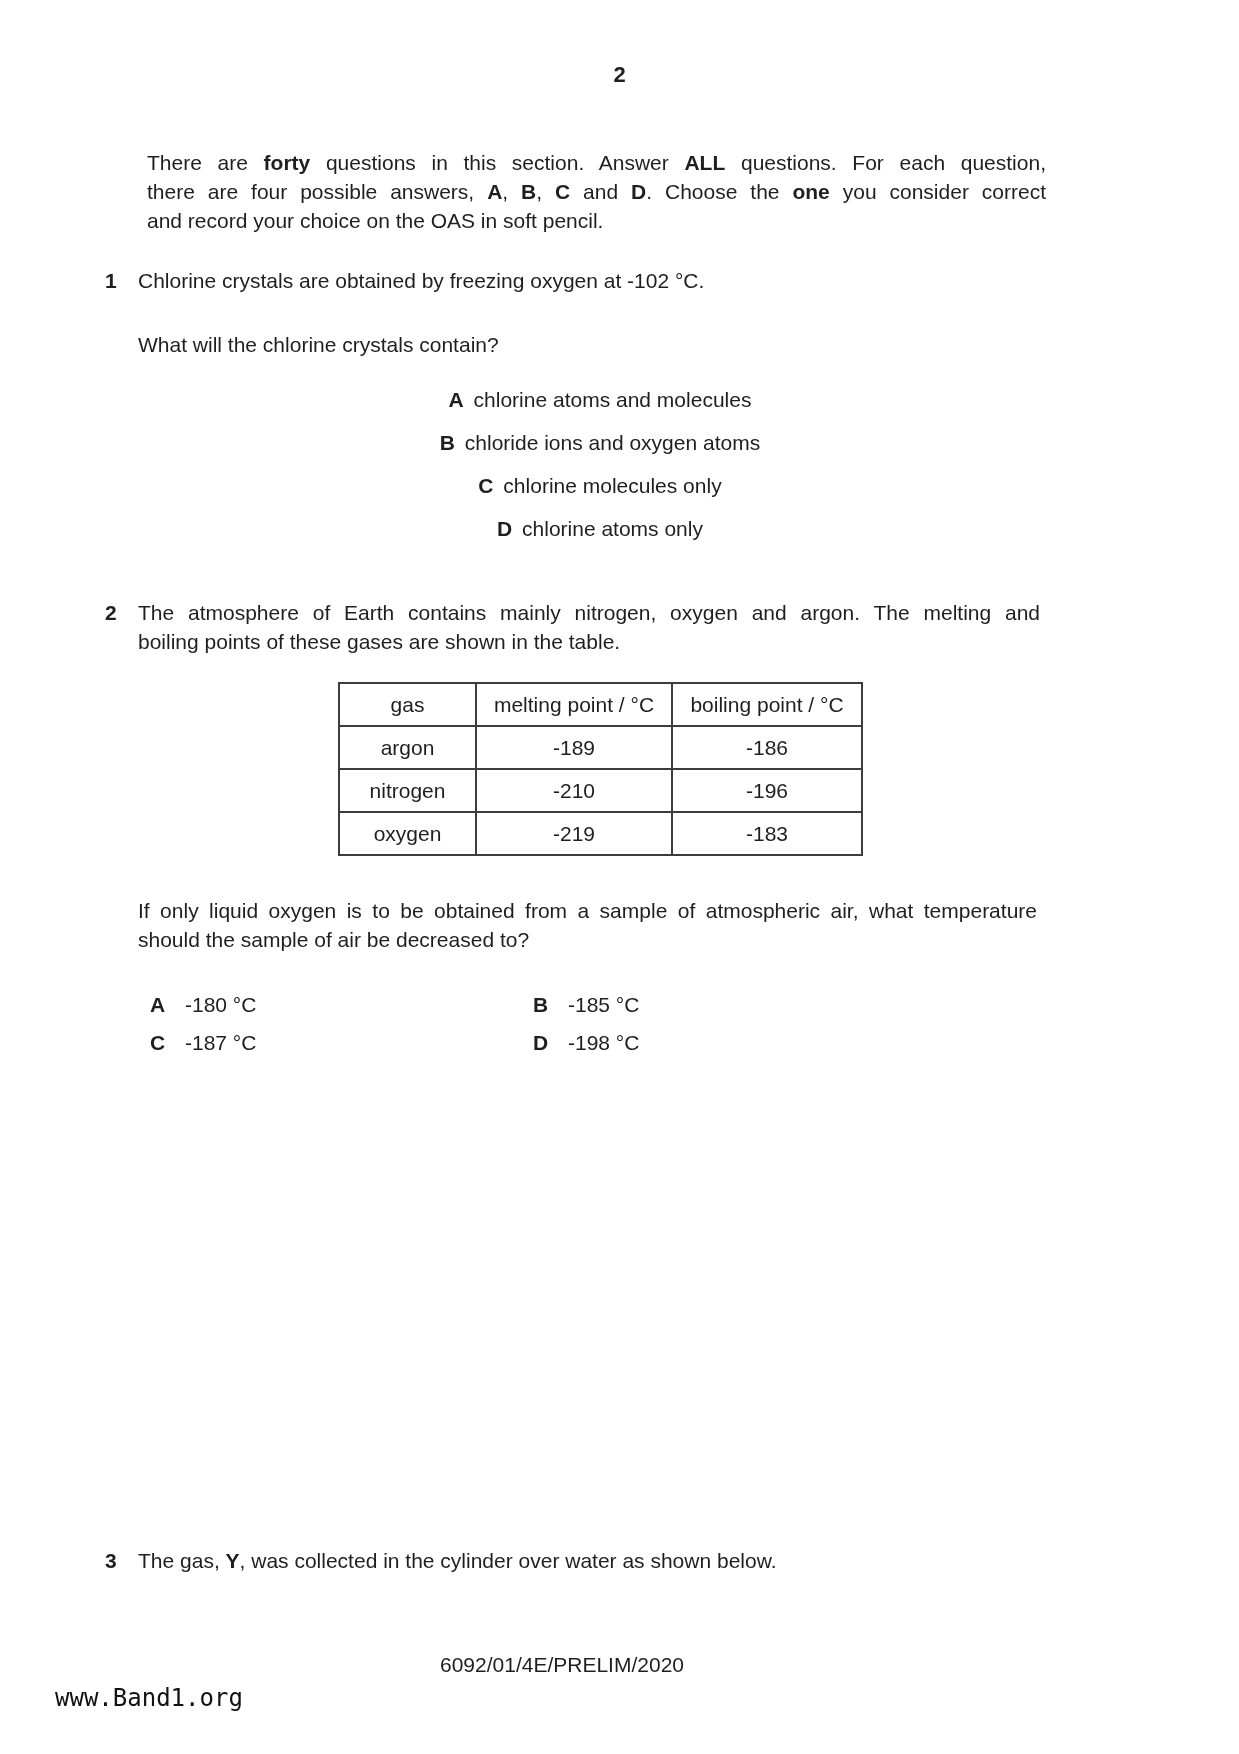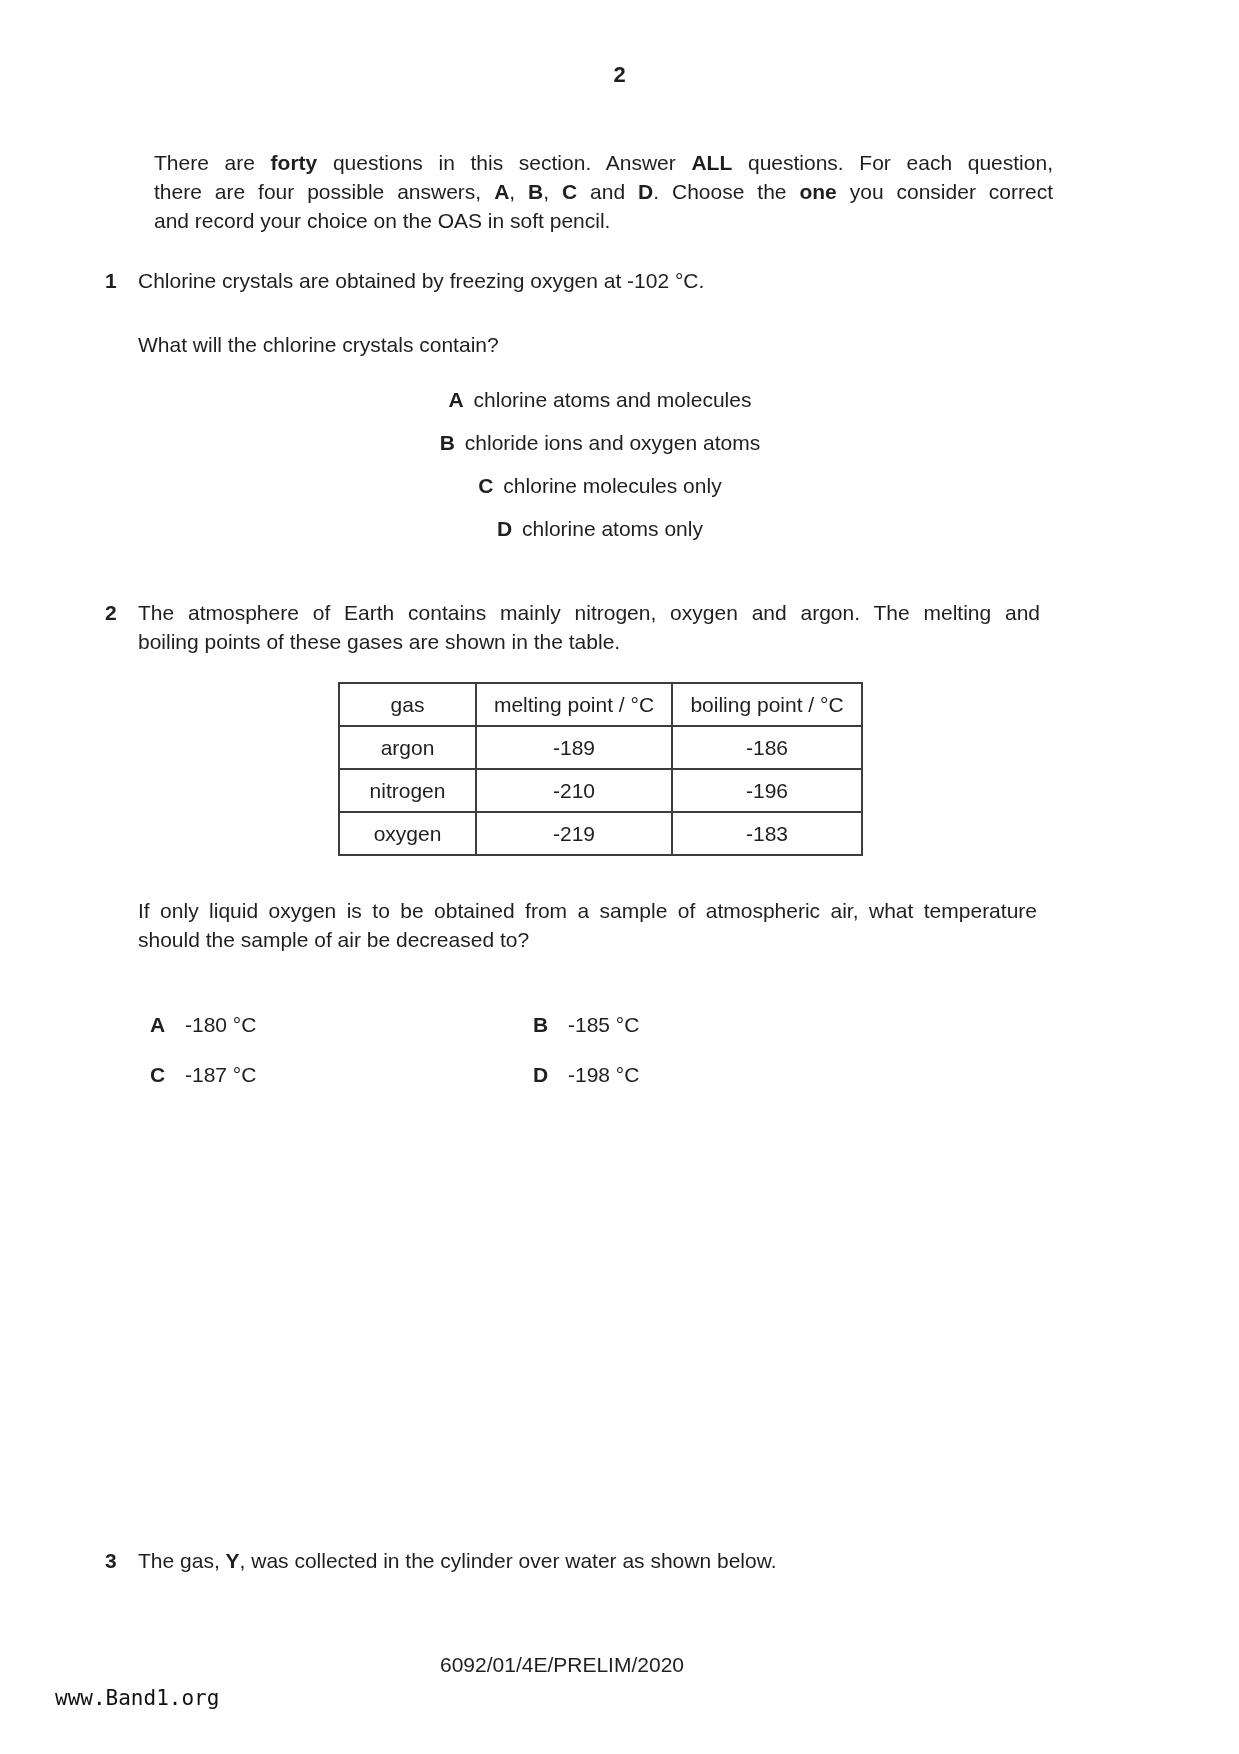--- a/index.html
+++ b/index.html
@@ -9,21 +9,21 @@
     background:#ffffff;
     font-family:"Liberation Sans",sans-serif;
     font-size:21px;line-height:29px;
     color:#1f1f1f;
     overflow:hidden;
   }
   .b{font-weight:bold;}
   .jline{text-align:justify;text-align-last:justify;}
   .abs{position:absolute;}
   .page-num{top:60px;left:0;width:100%;text-align:center;font-weight:bold;font-size:22px;}
-  .instructions{top:148px;left:154px;width:899px;}
+  .instructions{top:148px;left:147px;width:899px;}
   .qblock{left:105px;width:935px;}
   .q1{top:266px;}
   .q2{top:598px;}
   .q3{top:1546px;}
   .qrow{display:flex;align-items:flex-start;}
   .qnum{flex:0 0 33px;font-weight:bold;}
   .qstem{flex:1 1 auto;width:899px;}
   .subq{margin-top:35px;padding-left:33px;}
   .opts1{margin-top:26px;padding-left:45px;}
   .opt{margin-bottom:14px;text-align:center;}
@@ -33,23 +33,23 @@
   table.gases th,table.gases td{
     border:2px solid #3d3d3d;
     font-weight:normal;font-size:21px;
     text-align:center;vertical-align:middle;
     height:41px;padding:0 14px;
   }
   .col-gas{width:107px;}
   .col-mp{width:166px;}
   .col-bp{width:160px;border-radius:13px;}
   .q2-question{margin-top:40px;padding-left:33px;width:899px;}
-  .opts2{display:grid;grid-template-columns:383px auto;row-gap:21px;margin-top:56px;padding-left:45px;}
+  .opts2{display:grid;grid-template-columns:383px auto;row-gap:9px;margin-top:36px;padding-left:45px;}
   .footer-code{top:1650px;left:440px;}
-  .watermark{top:1684px;left:55px;font-family:"DejaVu Sans Mono",monospace;font-size:21px;color:#111;}
+  .watermark{top:1684px;left:55px;font-family:"DejaVu Sans Mono",monospace;font-size:24px;color:#111;}
 </style>
 </head>
 <body>
 
 <div class="page">
 
   <div class="abs page-num">2</div>
 
   <div class="abs instructions">
     <div class="jline"><span>There are </span><span class="b">forty</span><span> questions in this section. Answer </span><span class="b">ALL</span><span> questions. For each question,</span></div>

